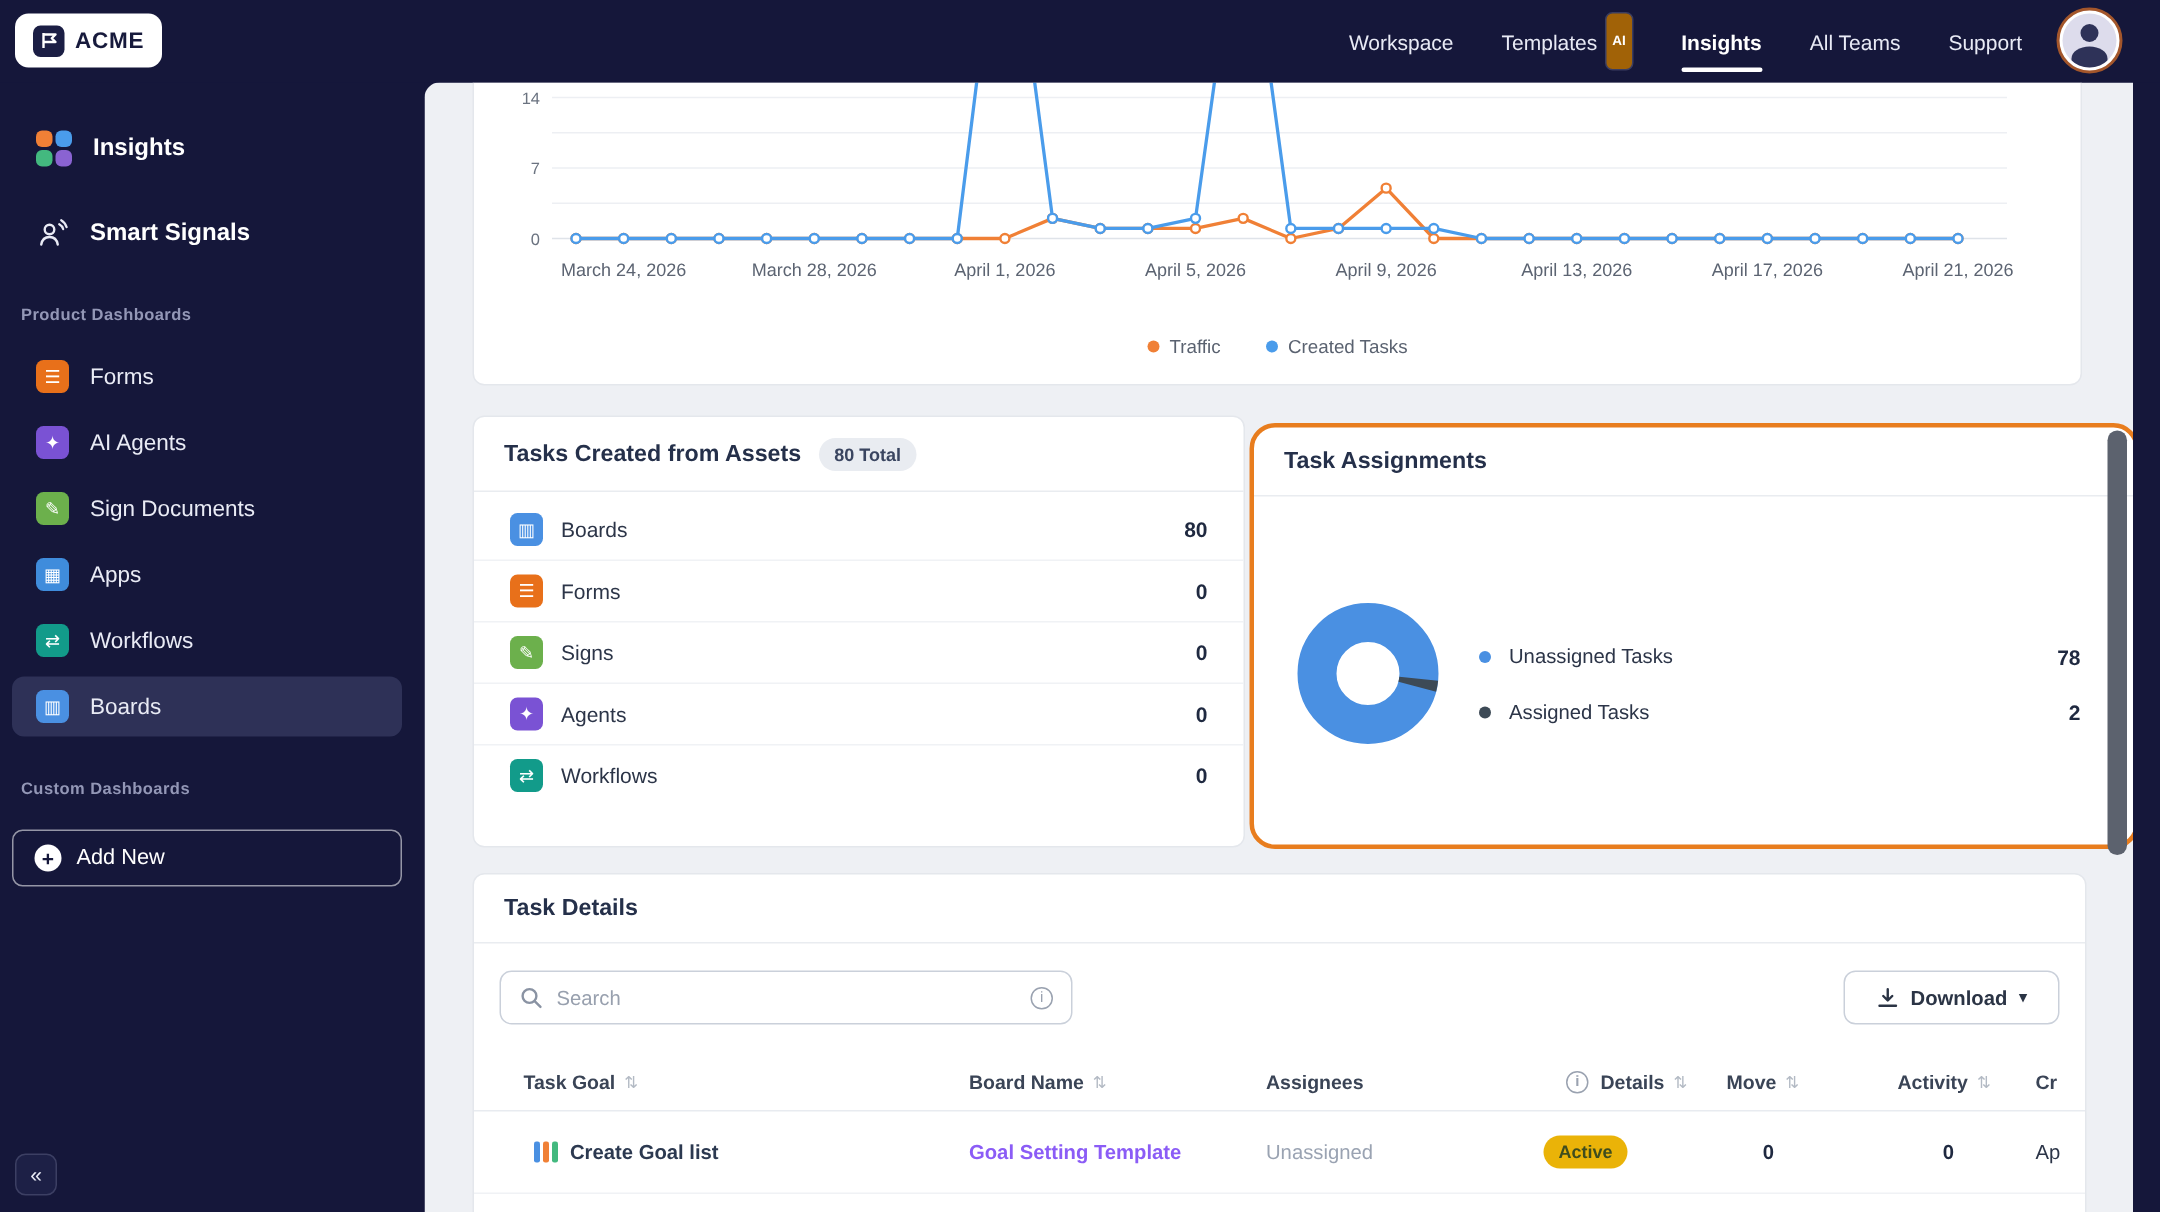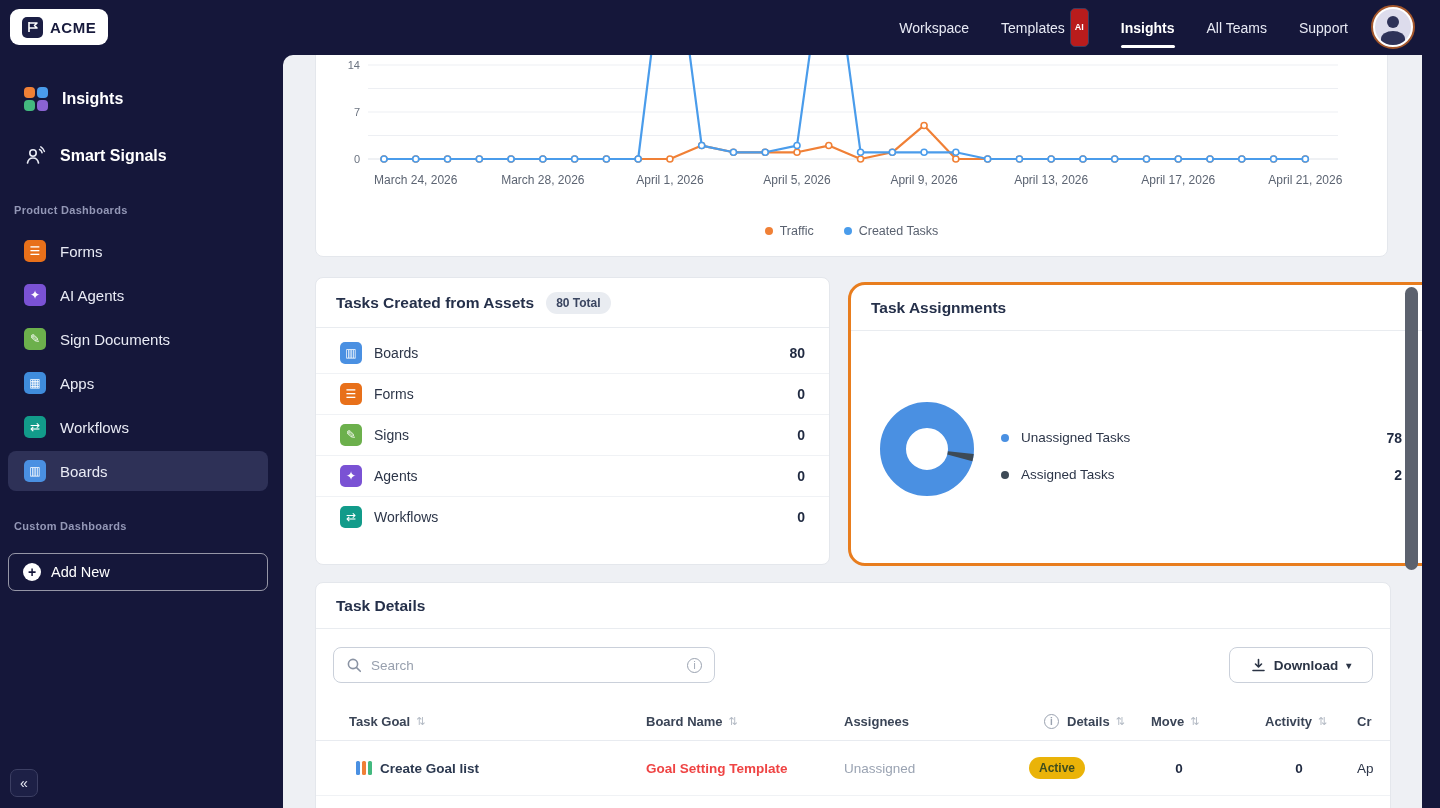--- a/index.html
+++ b/index.html
@@ -11,21 +11,21 @@
   #topbar { position:absolute; left:0; top:0; width:1440px; height:55px; background:#15173a; z-index:5; }
   #logo { position:absolute; left:10px; top:9px; height:36px; background:#ffffff; border-radius:9px;
           display:flex; align-items:center; gap:7px; padding:0 12px; cursor:pointer; }
   #logo-mark { width:21px; height:21px; background:#1b1e44; border-radius:5px; display:flex; align-items:center; justify-content:center; }
   #logo-text { font-size:15px; font-weight:800; color:#171a3c; letter-spacing:.5px; }
   #header-nav { position:absolute; right:92px; top:0; height:55px; display:flex; align-items:center; gap:32px; }
   .nav-item { display:flex; align-items:center; gap:5px; cursor:pointer; }
   .nav-label { position:relative; color:#e8eaf5; font-size:14px; font-weight:500; padding:6px 0; }
   .nav-item.active .nav-label { color:#ffffff; font-weight:700; }
   .nav-item.active .nav-label::after { content:""; position:absolute; left:0; right:0; bottom:-6px; height:3px; background:#ffffff; border-radius:2px; }
-  .ai-badge { background:#b91c1c; border:1px solid #3a3d60; color:#ffffff; font-size:9px; font-weight:700;
+  .ai-badge { background:#a16207; border:1px solid #3a3d60; color:#ffffff; font-size:9px; font-weight:700;
               border-radius:5px; padding:14px 4px; line-height:1; }
   #avatar { position:absolute; right:25px; top:5px; width:44px; height:44px; border-radius:50%;
             border:2px solid #a3562b; background:#fff; display:flex; align-items:center; justify-content:center; cursor:pointer; }
   #avatar-inner { width:36px; height:36px; border-radius:50%; background:#dddcec; position:relative; overflow:hidden; }
   #av-head { position:absolute; left:12px; top:7px; width:12px; height:12px; border-radius:50%; background:#2e3258; }
   #av-body { position:absolute; left:6px; top:22px; width:24px; height:16px; border-radius:50% 50% 0 0; background:#2e3258; }
 
   
   #sidebar { position:absolute; left:0; top:55px; width:283px; height:753px; background:#15173a; z-index:4; }
   .side-item { position:absolute; left:8px; width:260px; height:40px; display:flex; align-items:center; gap:14px;
@@ -62,21 +62,21 @@
   .legend-dot { width:8px; height:8px; border-radius:50%; }
 
   #assets-card { left:32px; top:222px; width:515px; height:288px; }
   #assets-rows { position:absolute; left:0; right:0; top:54px; }
   .asset-row { position:relative; height:41px; display:flex; align-items:center; gap:12px; padding:0 24px; }
   .asset-row + .asset-row { border-top:1px solid #f0f2f5; }
   .asset-label { font-size:14px; color:#2c3548; flex:1; }
   .asset-value { font-size:14px; font-weight:700; color:#1f2940; }
   #total-badge { background:#e9ecf1; color:#3a4560; font-size:12px; font-weight:700; border-radius:12px; padding:4px 10px; }
 
-  #assign-card { left:565px; top:227px; width:593px; height:284px; border:3px solid #e87d1e; border-radius:17px; }
+  #assign-card { left:550px; top:227px; width:593px; height:284px; border:3px solid #e87d1e; border-radius:17px; }
   #assign-card .card-head { height:46px; }
   #donut { position:absolute; left:16px; top:104px; width:120px; height:120px; }
   #assign-legend { position:absolute; left:150px; right:36px; top:134px; }
   .assign-row { height:37px; display:flex; align-items:center; gap:12px; }
   .assign-label { font-size:13.5px; color:#2c3548; flex:1; }
   .assign-value { font-size:14px; font-weight:700; color:#1f2940; }
 
   #details-card { left:32px; top:527px; width:1076px; height:320px; overflow:hidden; }
   #details-card .card-head { height:46px; }
   #search-box { position:absolute; left:17px; top:64px; width:382px; height:36px; border:1px solid #cad0da;
@@ -90,21 +90,21 @@
                   gap:8px; font-size:13.5px; font-weight:600; color:#2b3445; cursor:pointer; font-family:"Liberation Sans",sans-serif; }
   #download-btn .chev { font-size:10px; color:#2b3445; }
   #thead { position:absolute; left:0; right:0; top:118px; height:40px; border-bottom:1px solid #e8ebf0; }
   .col-head { position:absolute; top:0; height:40px; display:flex; align-items:center; gap:6px;
               font-size:13px; font-weight:700; color:#3a4456; cursor:pointer; }
   .sort-ic { color:#b3bac4; font-size:11px; font-weight:400; }
   #tbody { position:absolute; left:0; right:0; top:158px; }
   .t-row { position:relative; height:55px; border-bottom:1px solid #f0f2f5; cursor:pointer; }
   .t-row span { position:absolute; top:50%; transform:translateY(-50%); font-size:13.5px; }
   .cell-task { left:64px; font-weight:700; color:#2c3950; }
-  .cell-board { left:330px; font-weight:700; color:#ef4444; }
+  .cell-board { left:330px; font-weight:700; color:#8b5cf6; }
   .cell-assignees { left:528px; color:#9aa3b2; }
   .cell-status { left:713px; background:#eab308; color:#3f4d1e; font-weight:700; font-size:12px !important;
                  padding:4px 10px; border-radius:11px; }
   .cell-move { left:863px; transform:translate(-50%,-50%) !important; font-weight:700; color:#1f2940; }
   .cell-activity { left:983px; transform:translate(-50%,-50%) !important; font-weight:700; color:#1f2940; }
   .cell-created { left:1041px; color:#2c3548; }
   .mini-board-ic { position:absolute; left:40px; top:50%; transform:translateY(-50%); width:16px; height:14px;
                    display:flex; gap:2px; }
   .mini-board-ic i { width:4px; border-radius:1.5px; display:block; }
 

